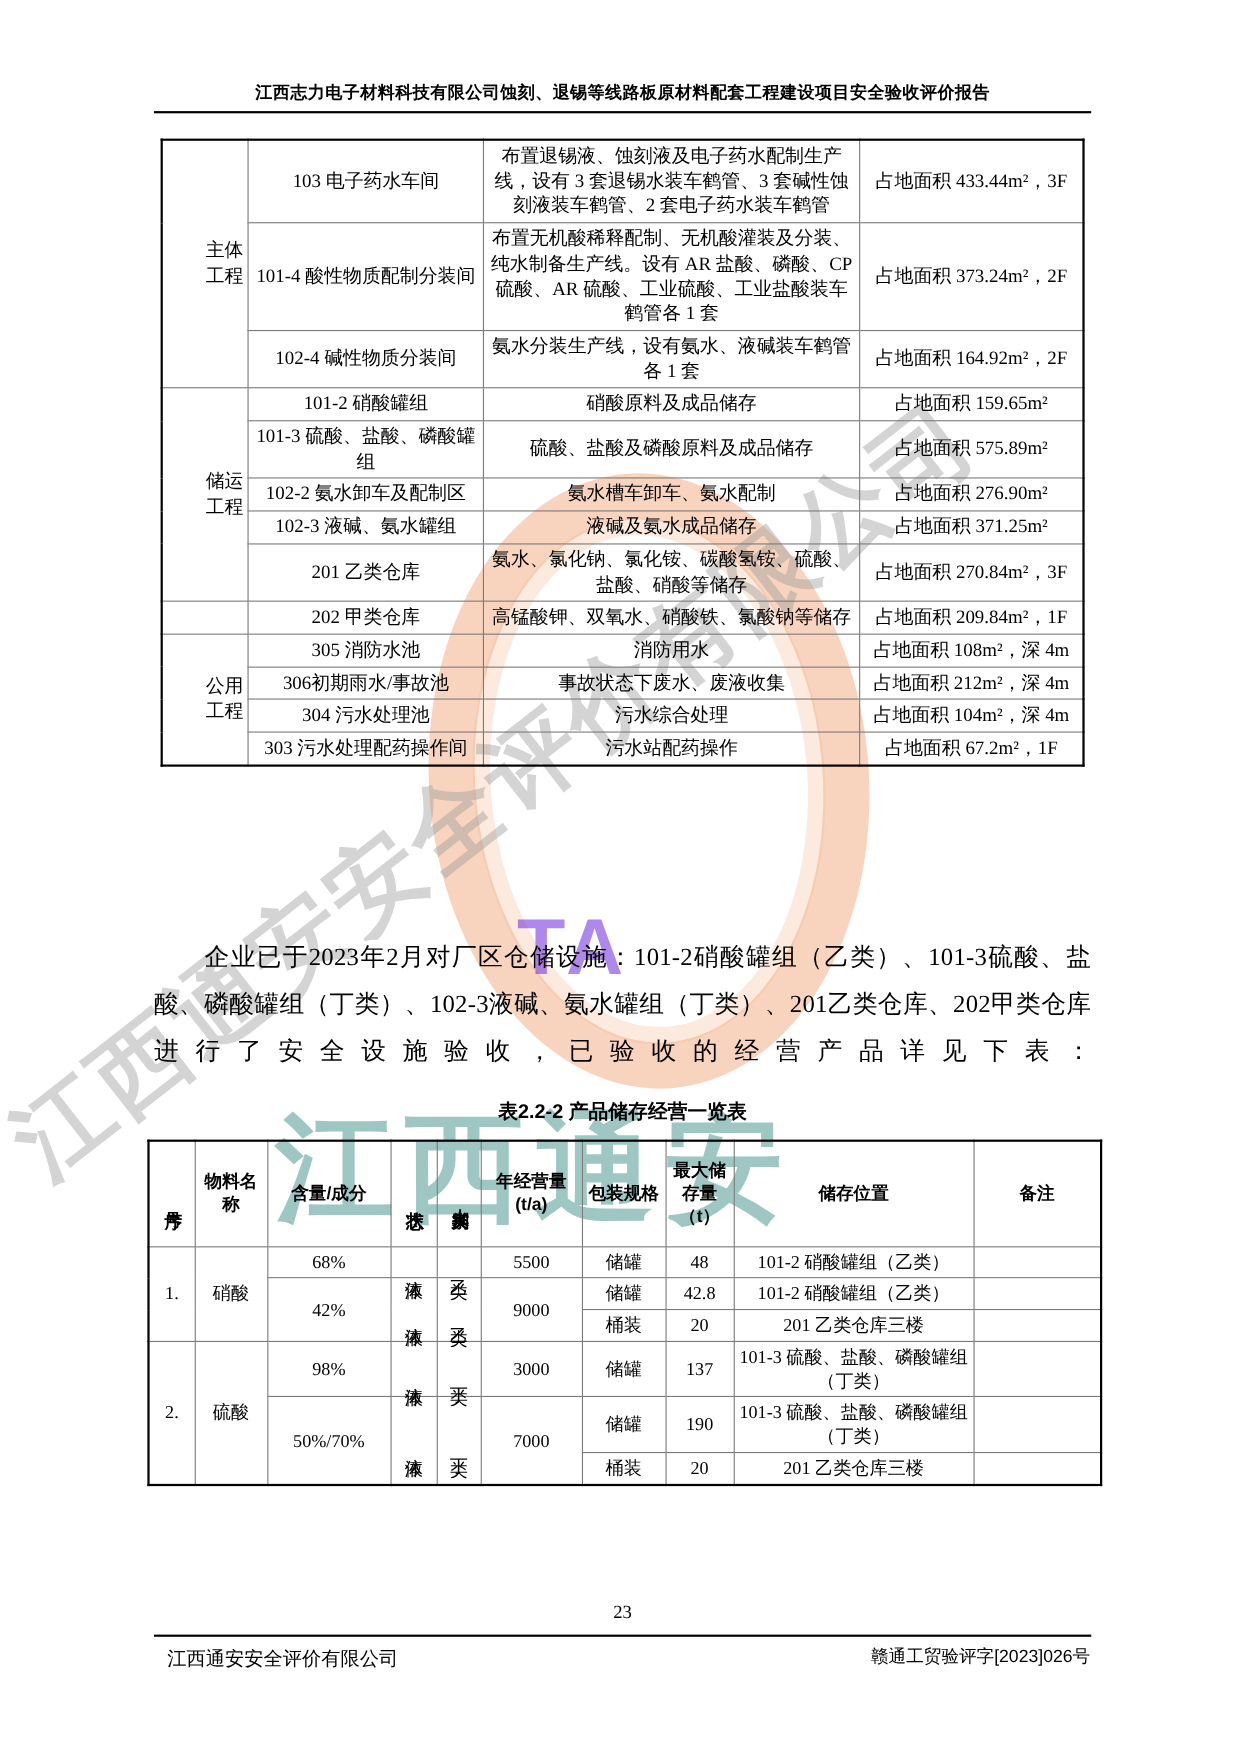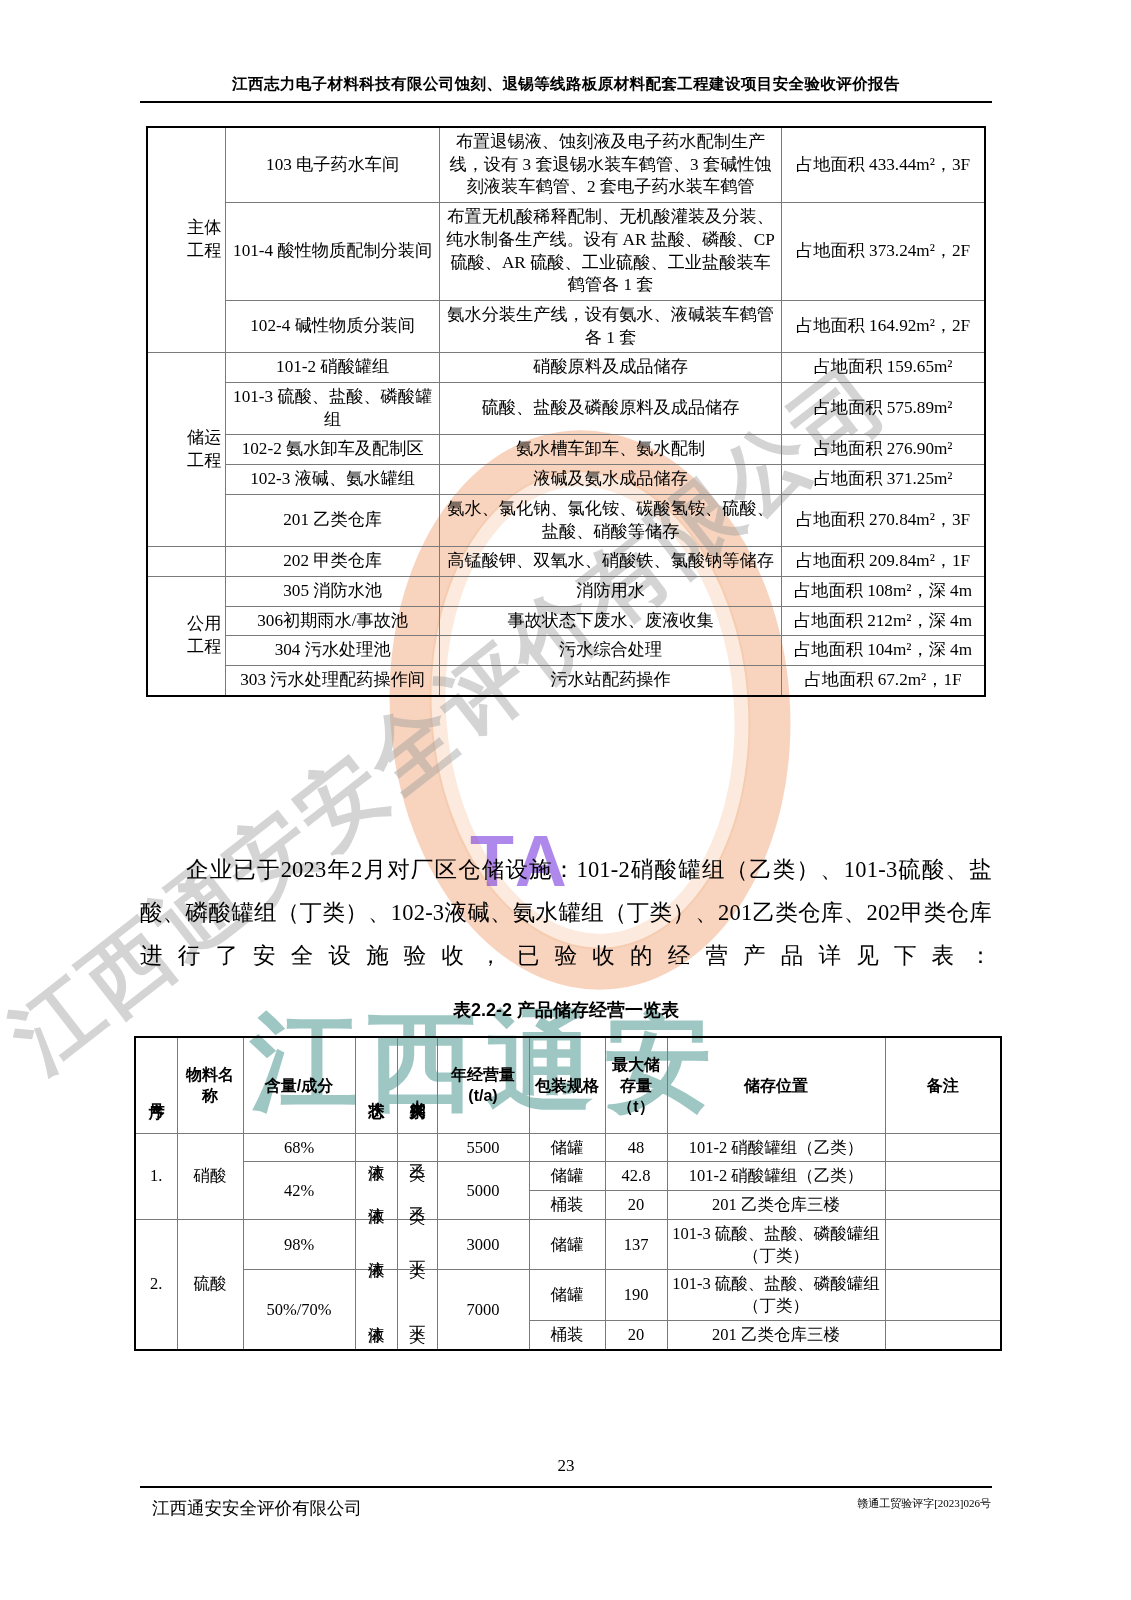--- a/index.html
+++ b/index.html
@@ -210,22 +210,22 @@
     position: absolute;
     left: 152px;
     top: 1496px;
     font-size: 17.5px;
     font-family: "Liberation Sans", "DejaVu Sans", sans-serif;
   }
   .footer-right {
     position: absolute;
     right: 140px;
     top: 1496px;
-    font-size: 11px;
-    font-family: Liberation Serif, serif;
+    font-size: 16px;
+    font-family: Liberation Sans, sans-serif;
   }
 </style>
 </head>
 <body>
 
 <div id="watermark">
   <div class="wm-oval"></div>
   <div class="wm-oval-inner"></div>
   <div class="wm-blue">TA</div>
   <div class="wm-gray">江西通安安全评价有限公司</div>
@@ -340,21 +340,21 @@
           <td class="c-year" rowspan="1">5500</td>
           <td class="c-pack">储罐</td>
           <td class="c-max">48</td>
           <td class="c-loc">101-2 硝酸罐组（乙类）</td>
           <td class="c-note"></td>
         </tr>
         <tr>
           <td class="c-conc" rowspan="2">42%</td>
           <td class="c-state" rowspan="2"><span class="vtext">液体</span></td>
           <td class="c-fire" rowspan="2"><span class="vtext">乙类</span></td>
-          <td class="c-year" rowspan="2">5000</td>
+          <td class="c-year" rowspan="2">9000</td>
           <td class="c-pack">储罐</td>
           <td class="c-max">42.8</td>
           <td class="c-loc">101-2 硝酸罐组（乙类）</td>
           <td class="c-note"></td>
         </tr>
         <tr>
           <td class="c-pack">桶装</td>
           <td class="c-max">20</td>
           <td class="c-loc">201 乙类仓库三楼</td>
           <td class="c-note"></td>

